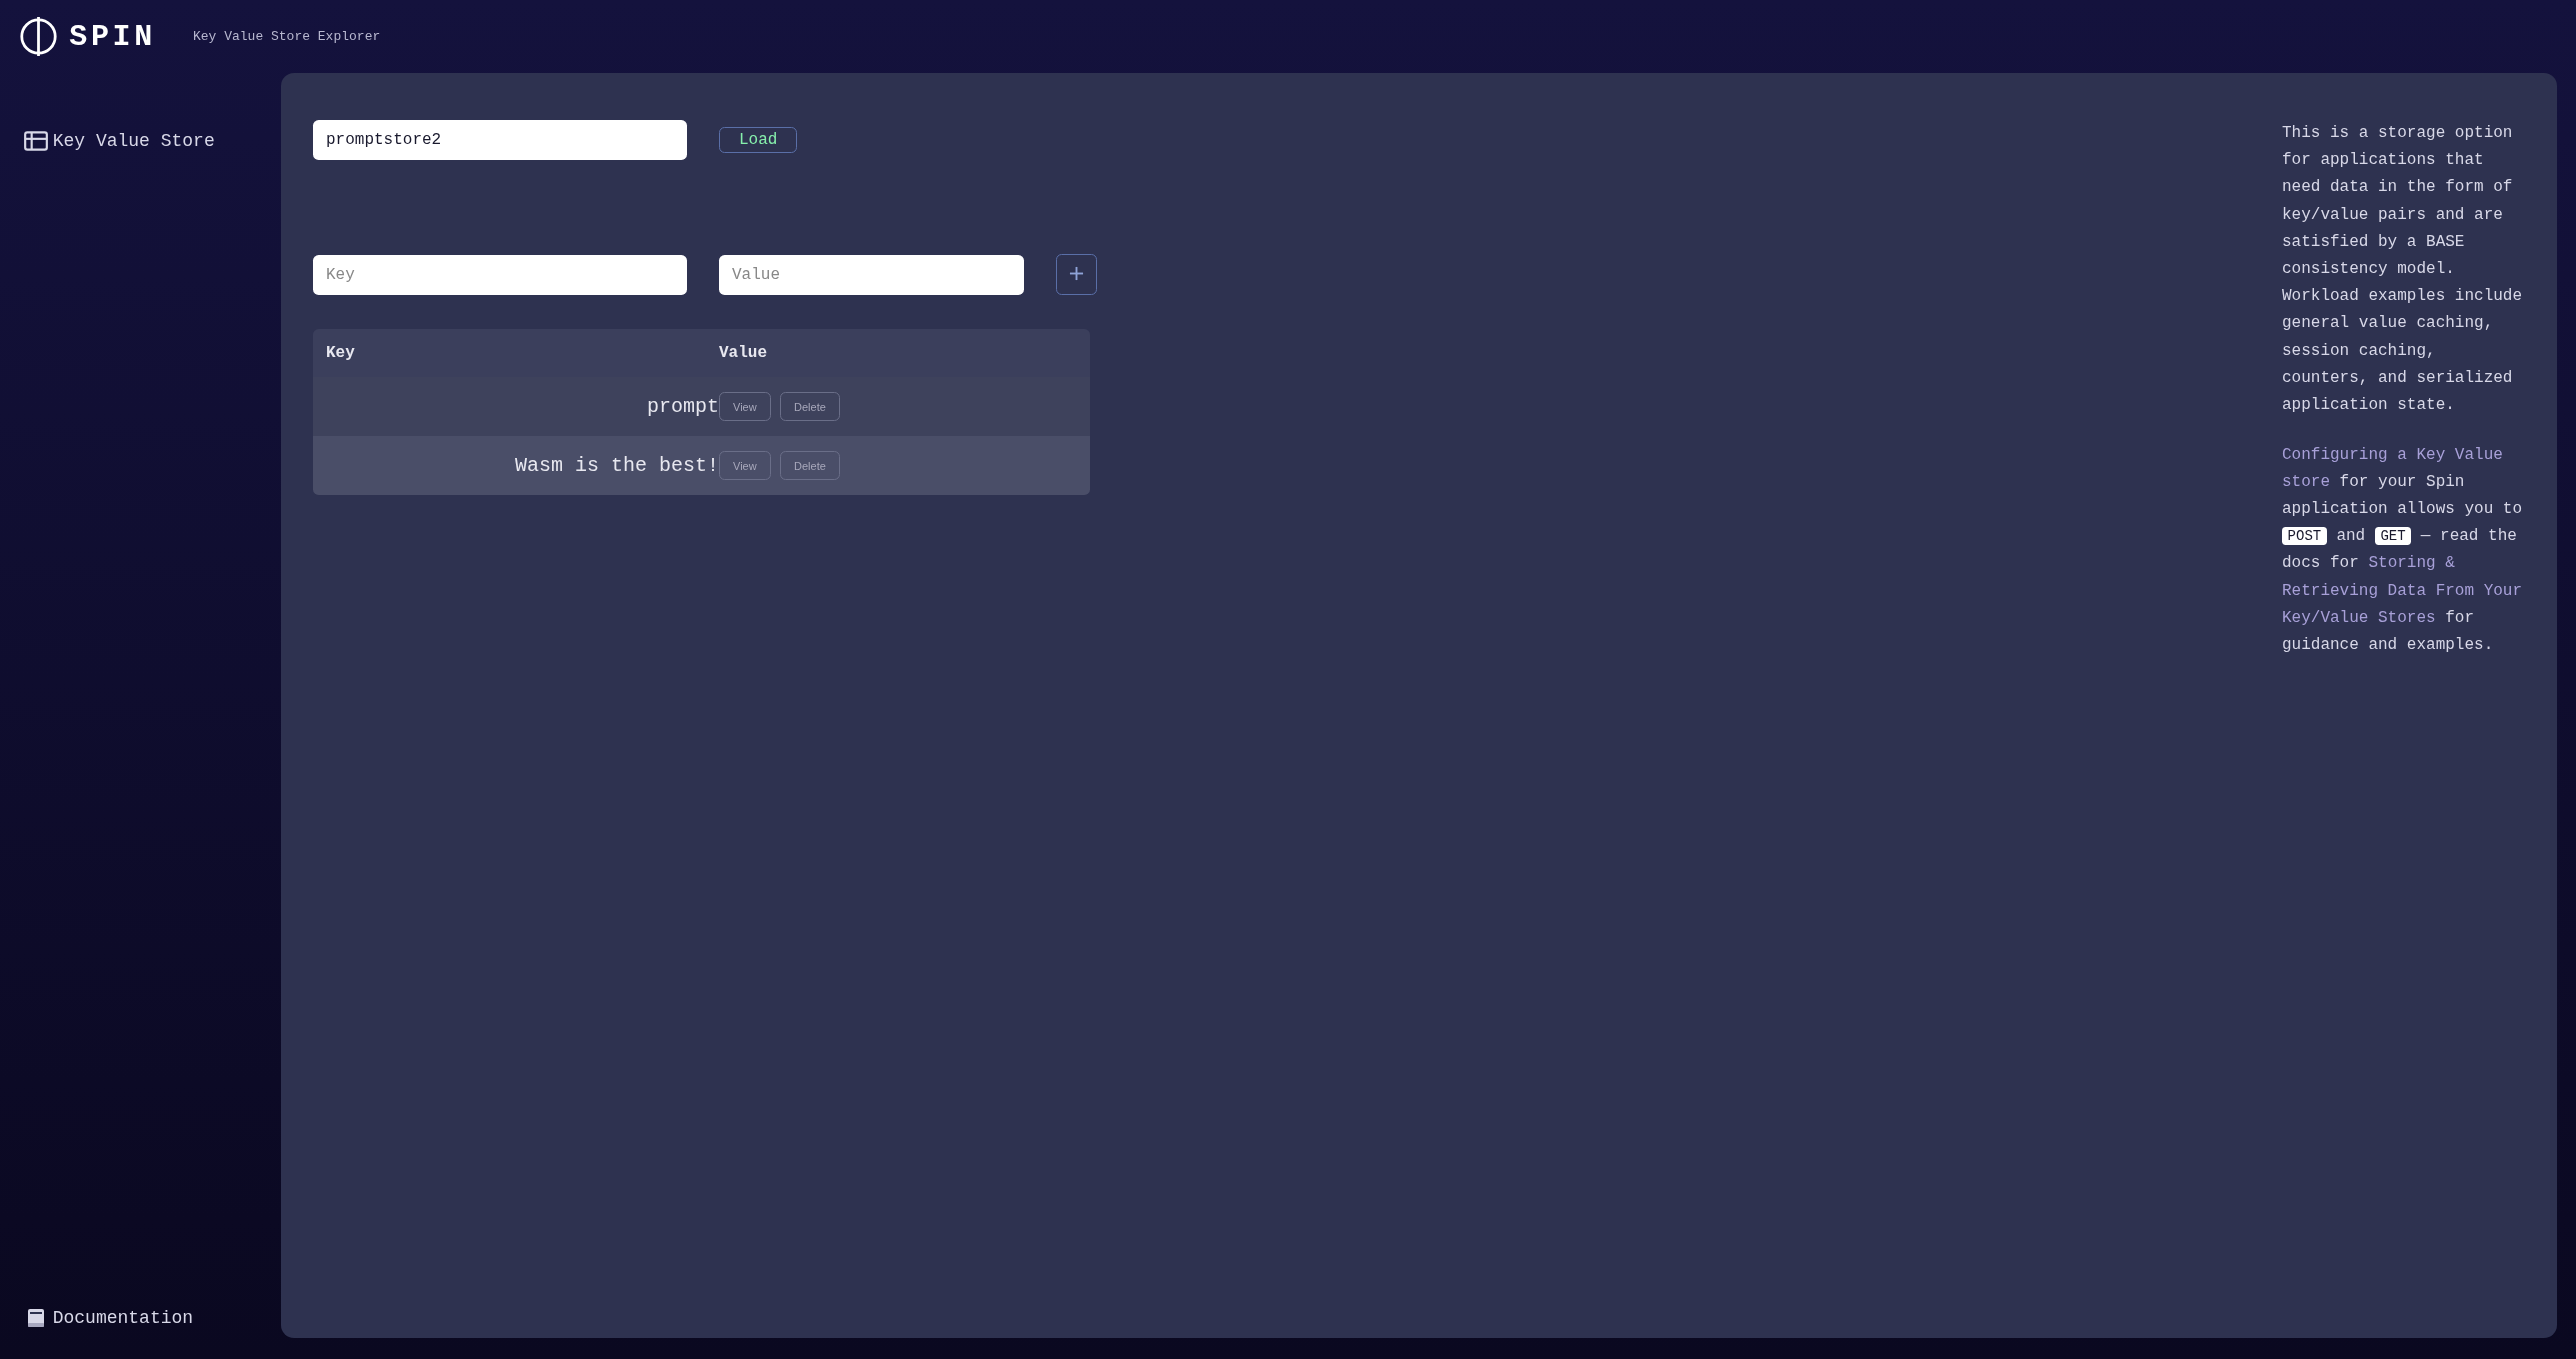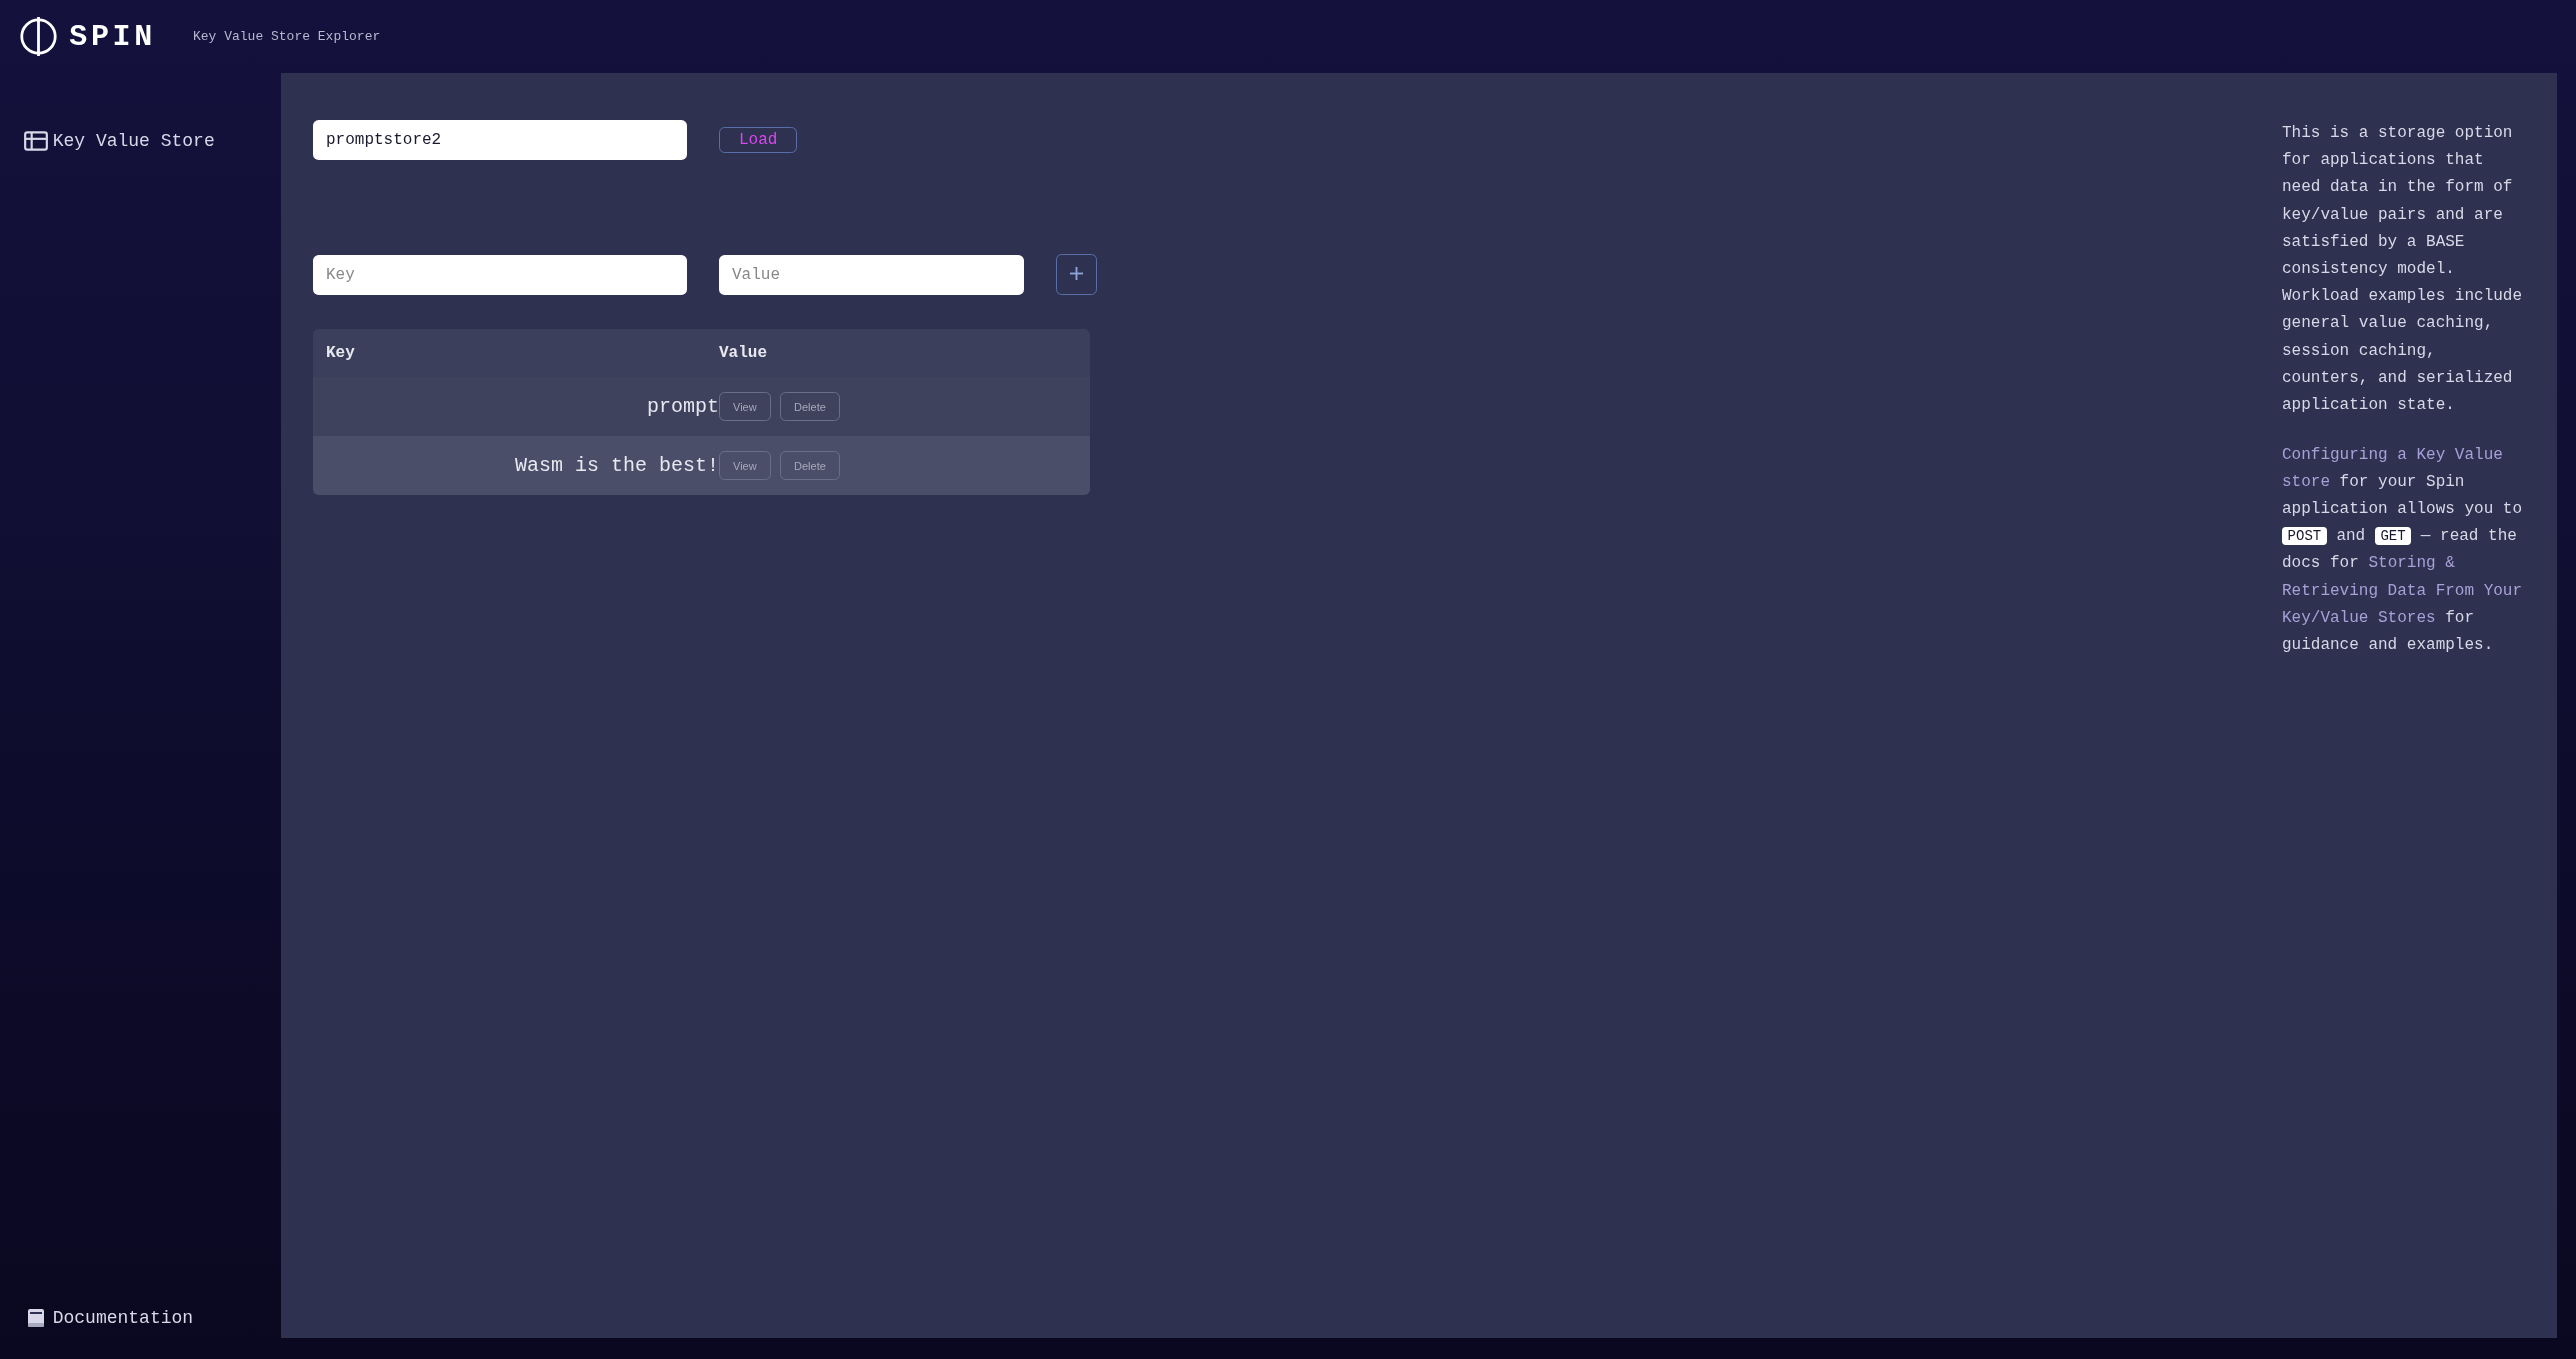--- a/index.html
+++ b/index.html
@@ -64,21 +64,21 @@
     .sidebar-icon {
       width: 26px;
       height: 26px;
       display: flex;
       align-items: center;
       justify-content: center;
     }
     .main-panel {
       flex: 1;
       background: #2e3250;
-      border-radius: 0;
+      border-radius: 13px;
       margin: 0 19px 19px 0;
       padding: 47px 32px 28px 32px;
       display: flex;
       gap: 32px;
     }
     .content-area {
       flex: 1;
       min-width: 0;
     }
     .store-row {
@@ -100,21 +100,21 @@
     .text-input::placeholder {
       color: #888;
     }
     .load-button {
       background: transparent;
       border: 0.9px solid #5a6fa8;
       border-radius: 5.6px;
       padding: 3px 19px;
       font-size: 16px;
       font-family: 'Courier New', monospace;
-      color: #d946ef;
+      color: #86efac;
       cursor: pointer;
     }
     .kv-input-row {
       display: flex;
       gap: 32px;
       align-items: center;
       margin-bottom: 34px;
     }
     .kv-input {
       background: #ffffff;

